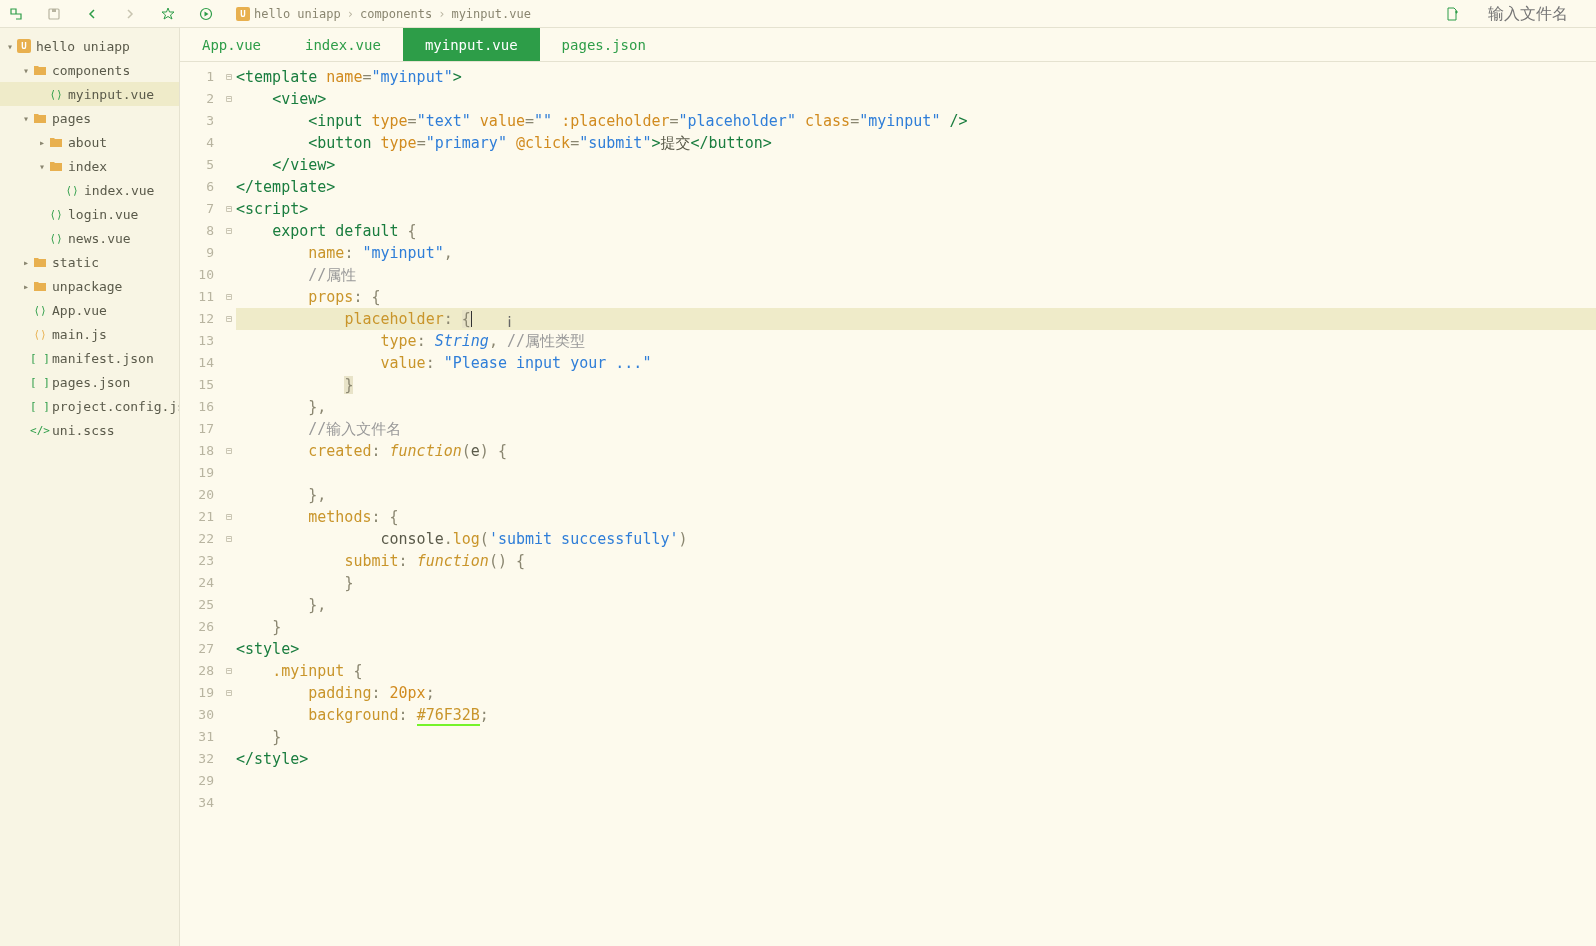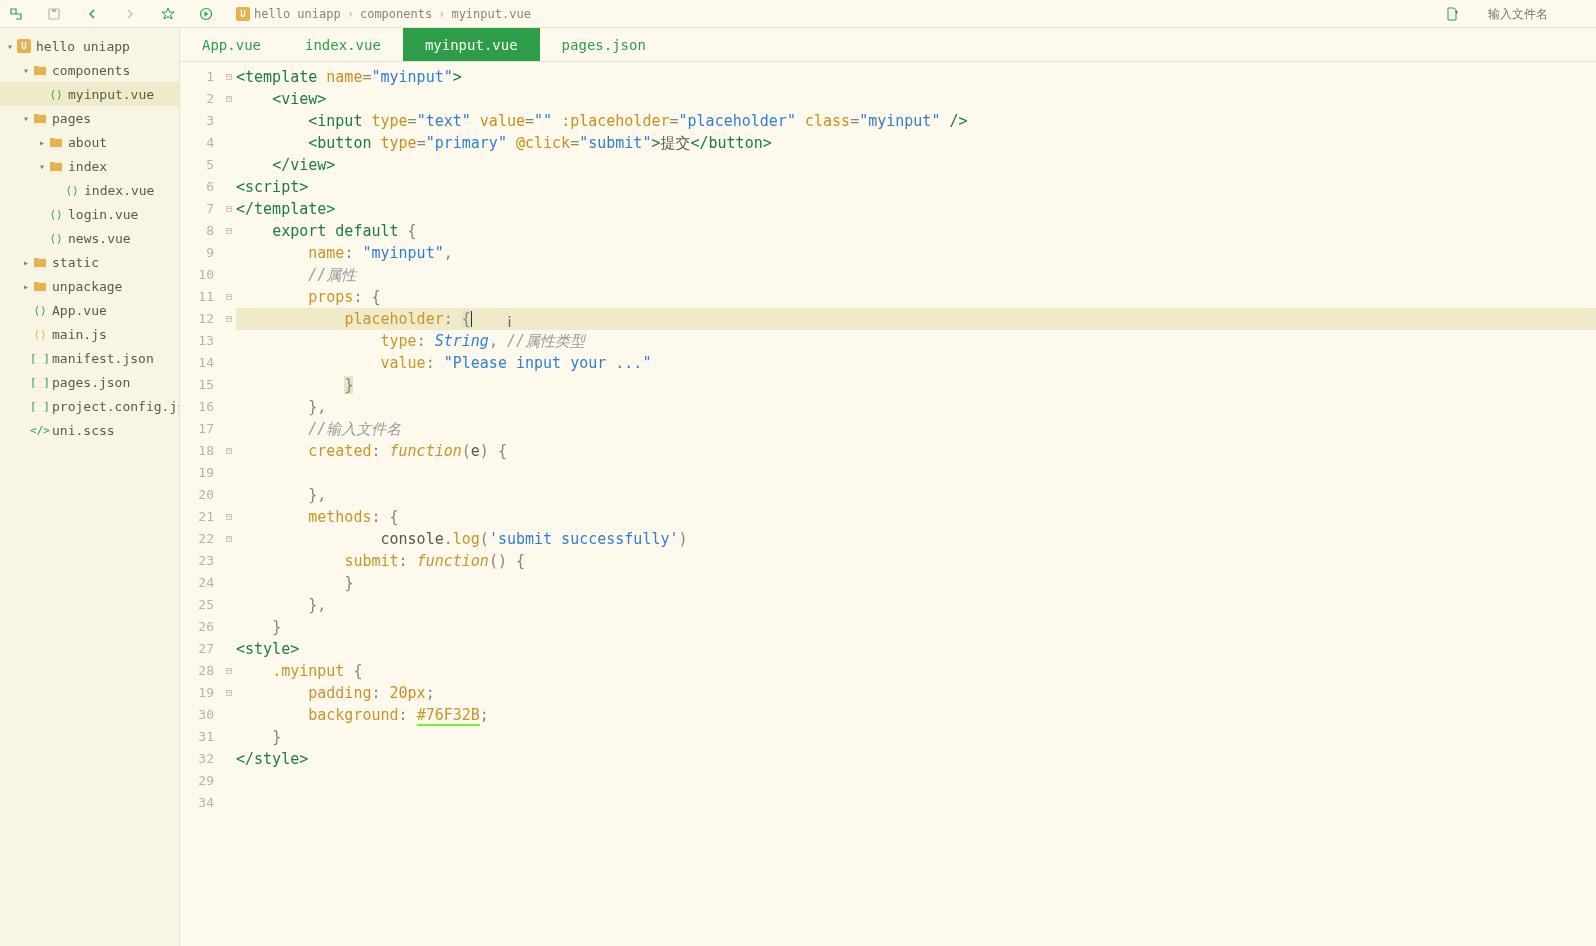--- a/index.html
+++ b/index.html
@@ -43,21 +43,21 @@
   display: flex; align-items: center; justify-content: center;
   color: #fff; font-size: 9px; font-weight: bold;
 }
 .bc-sep { color: #b8b4a0; }
 .toolbar .spacer { margin-left: auto; }
 .newfile-icon { color: #2d9d48; margin-right: 6px; }
 .search-box {
   border: none;
   background: transparent;
   color: #14532d;
-  font-size: 12px;
+  font-size: 16px;
   width: 100px;
   outline: none;
 }
 
 
 .main {
   display: flex;
   height: calc(100% - 28px);
 }
 .sidebar {
@@ -174,21 +174,21 @@
 }
 
 
 .tag { color: #1a7d3f; }
 .attr { color: #d18b1f; }
 .str { color: #2f7ed8; }
 .kw { color: #1a7d3f; }
 .fn { color: #c9952b; font-style: italic; }
 .prop { color: #c9952b; }
 .num { color: #d18b1f; }
-.com { color: #999; font-style: italic; }
+.com { color: #999; }
 .punc { color: #8a8670; }
 .typ { color: #2f7ed8; font-style: italic; }
 .sel { color: #c9952b; }
 .hex { color: #c9952b; border-bottom: 2px solid #76F32B; }
 .txt { color: #5a5a4a; }
 .bracket-hl { background: #e8e3c8; }
 </style>
 </head>
 <body>
 
@@ -430,22 +430,22 @@
           <div></div>
           <div></div>
           <div></div>
       </div>
       <div class="code">
 <div class="code-line"><span class="tag">&lt;template</span> <span class="attr">name</span><span class="punc">=</span><span class="str">"myinput"</span><span class="tag">&gt;</span></div>
 <div class="code-line">    <span class="tag">&lt;view&gt;</span></div>
 <div class="code-line">        <span class="tag">&lt;input</span> <span class="attr">type</span><span class="punc">=</span><span class="str">"text"</span> <span class="attr">value</span><span class="punc">=</span><span class="str">""</span> <span class="attr">:placeholder</span><span class="punc">=</span><span class="str">"placeholder"</span> <span class="attr">class</span><span class="punc">=</span><span class="str">"myinput"</span> <span class="tag">/&gt;</span></div>
 <div class="code-line">        <span class="tag">&lt;button</span> <span class="attr">type</span><span class="punc">=</span><span class="str">"primary"</span> <span class="attr">@click</span><span class="punc">=</span><span class="str">"submit"</span><span class="tag">&gt;</span><span class="txt">提交</span><span class="tag">&lt;/button&gt;</span></div>
 <div class="code-line">    <span class="tag">&lt;/view&gt;</span></div>
+<div class="code-line"><span class="tag">&lt;/template&gt;</span></div>
 <div class="code-line"><span class="tag">&lt;script&gt;</span></div>
-<div class="code-line"><span class="tag">&lt;/template&gt;</span></div>
 <div class="code-line">    <span class="kw">export default</span> <span class="punc">{</span></div>
 <div class="code-line">        <span class="prop">name</span><span class="punc">:</span> <span class="str">"myinput"</span><span class="punc">,</span></div>
 <div class="code-line">        <span class="com">//属性</span></div>
 <div class="code-line">        <span class="prop">props</span><span class="punc">:</span> <span class="punc">{</span></div>
 <div class="code-line hl">            <span class="prop">placeholder</span><span class="punc">:</span> <span class="punc bracket-hl">{</span><span class="cursor-mark"></span><span class="text-cursor">Ꭵ</span></div>
 <div class="code-line">                <span class="prop">type</span><span class="punc">:</span> <span class="typ">String</span><span class="punc">,</span> <span class="com">//属性类型</span></div>
 <div class="code-line">                <span class="prop">value</span><span class="punc">:</span> <span class="str">"Please input your ..."</span></div>
 <div class="code-line">            <span class="punc bracket-hl">}</span></div>
 <div class="code-line">        <span class="punc">},</span></div>
 <div class="code-line">        <span class="com">//输入文件名</span></div>

